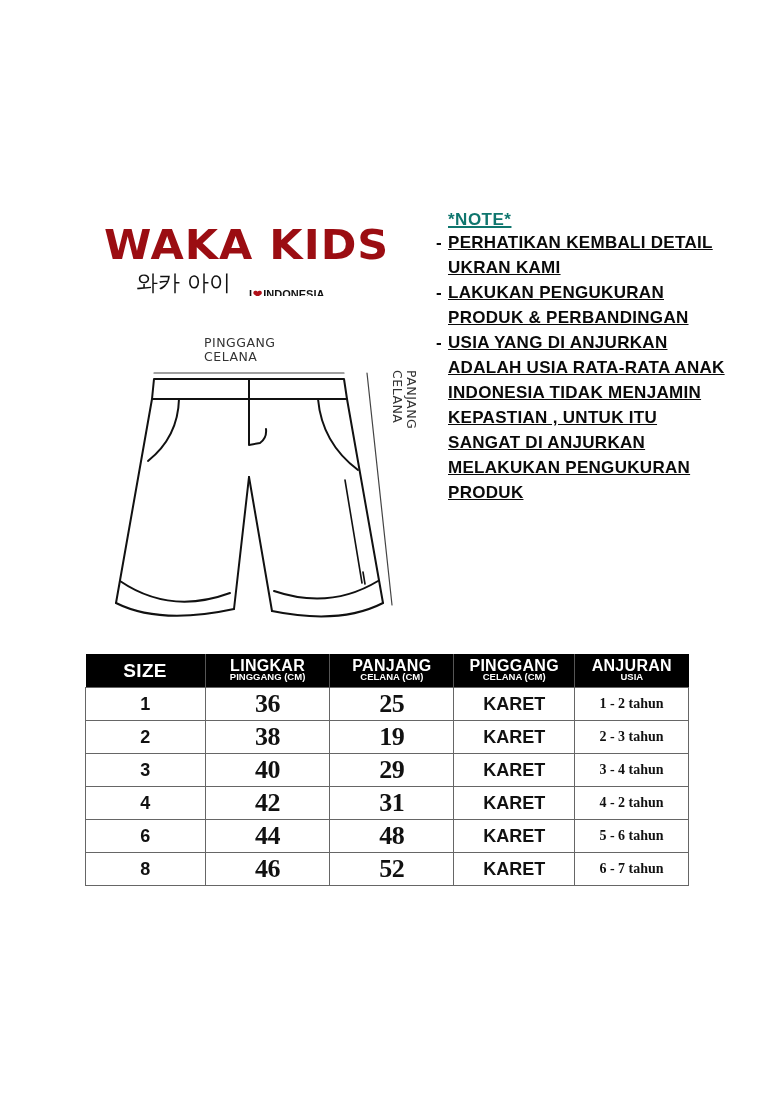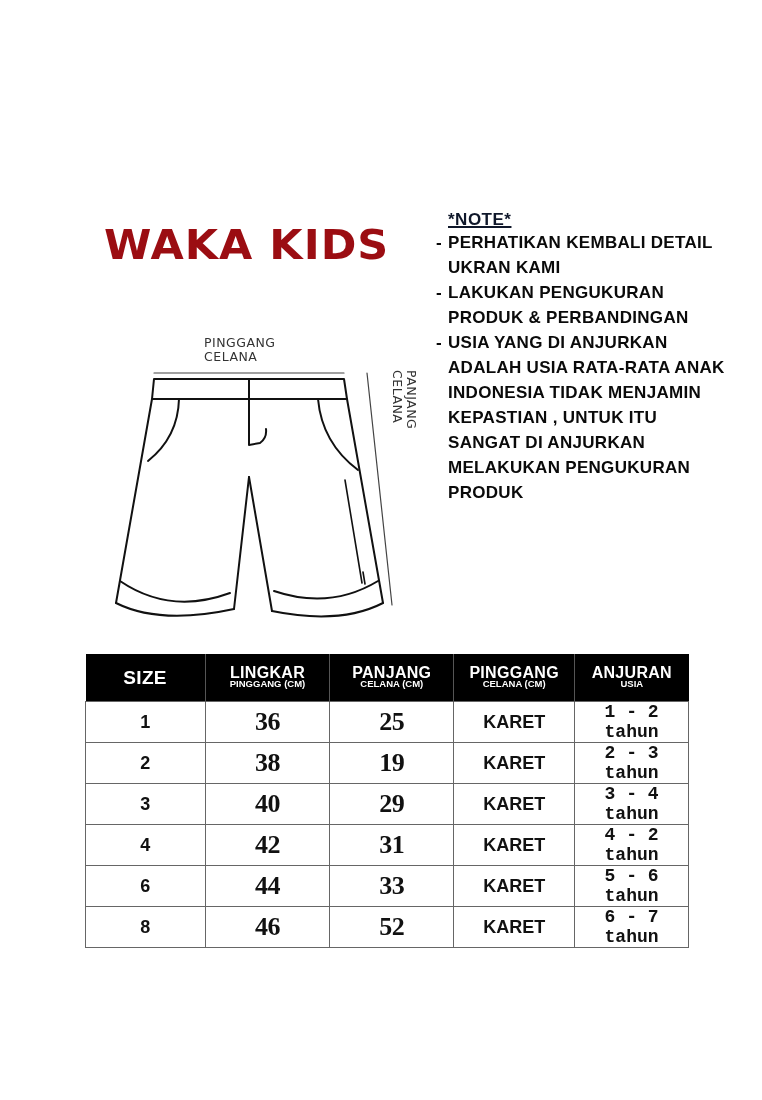--- a/index.html
+++ b/index.html
@@ -6,47 +6,55 @@
   body { width: 762px; height: 1100px; position: relative; overflow: hidden; font-family: "Liberation Sans", sans-serif; }
 
   .brand { position: absolute; left: 104px; top: 222px; }
   .brand-title { font-family: "DejaVu Sans", sans-serif; font-weight: bold; font-size: 43px; color: #9b0d12; letter-spacing: 1px; line-height: 48px; transform: scaleY(0.95); transform-origin: left top; white-space: nowrap; }
   .brand-sub { position: absolute; left: 32px; top: 48px; display: flex; align-items: flex-end; white-space: nowrap; }
   .brand-korean { font-family: "DejaVu Sans", sans-serif; font-size: 22px; color: #111; line-height: 26px; }
   .brand-love { margin-left: 18px; font-size: 11px; font-weight: bold; color: #111; height: 10px; overflow: hidden; line-height: 16px; display: flex; align-items: flex-start; }
   .heart { color: #b01018; margin: 0 1px; font-size: 11px; }
 
   .note { position: absolute; left: 436px; top: 210px; width: 320px; font-family: "Liberation Sans", sans-serif; font-weight: bold; font-size: 17px; line-height: 25px; color: #0a0a0a; }
-  .note-title { color: #0f172a; text-decoration: underline; text-decoration-thickness: 2px; margin-left: 12px; letter-spacing: 0.5px; font-size: 17px; line-height: 20px; display: block; }
+  .note-title { color: #0f766e; text-decoration: underline; text-decoration-thickness: 2px; margin-left: 12px; letter-spacing: 0.5px; font-size: 17px; line-height: 20px; display: block; }
   .note-item { display: flex; }
   .note-dash { width: 12px; flex-shrink: 0; }
-  .note-text { white-space: pre-line; letter-spacing: 0.3px; }
+  .note-text { white-space: pre-line; letter-spacing: 0.3px; text-decoration: underline; }
 
   .diagram { position: absolute; left: 100px; top: 325px; width: 330px; height: 320px; }
   .lbl { position: absolute; font-family: "DejaVu Sans", sans-serif; font-size: 12.5px; color: #333; line-height: 14px; letter-spacing: 0.5px; }
   .lbl-waist { left: 104px; top: 11px; }
   .lbl-length { left: 312px; top: 45px; transform: rotate(90deg); transform-origin: left top; width: 70px; left: 318px; }
 
   table.size { position: absolute; left: 85px; top: 654px; border-collapse: collapse; width: 604px; }
-  table.size th { background: #000; color: #fff; height: 33px; padding: 7px; border-left: 1px solid #555; font-family: "Liberation Sans", sans-serif; font-weight: bold; text-align: center; vertical-align: middle; }
+  table.size th { background: #000; color: #fff; height: 33px; padding: 0; border-left: 1px solid #555; font-family: "Liberation Sans", sans-serif; font-weight: bold; text-align: center; vertical-align: middle; }
   table.size th:first-child { border-left: none; }
   .th-main { display: block; font-size: 16px; line-height: 13px; letter-spacing: 0.3px; }
   .th-sub { display: block; font-size: 9.5px; line-height: 10px; }
   .th-big { font-size: 19px; }
   table.size td { border: 1px solid #666; height: 32px; padding: 0; text-align: center; vertical-align: middle; font-weight: bold; color: #111; }
   .c-size { font-family: "Liberation Sans", sans-serif; font-size: 18px; }
   .c-num { font-family: "Liberation Serif", serif; font-size: 26px; letter-spacing: -0.5px; }
   .c-karet { font-family: "Liberation Sans", sans-serif; font-size: 18px; }
-  .c-age { font-family: Liberation Mono, monospace; font-size: 18px; }
+  .c-age { font-family: Liberation Serif, serif; font-size: 14px; }
 </style>
 </head>
 <body>
 
 <div class="brand">
   <div class="brand-title">WAKA KIDS</div>
+  <div class="brand-sub">
+    <span class="brand-korean">와카 아이</span>
+    <span class="brand-love">
+      <span>I</span>
+      <span class="heart">❤</span>
+      <span>INDONESIA</span>
+    </span>
+  </div>
 </div>
 
 <div class="note">
   <span class="note-title">*NOTE*</span>
   <div class="note-item">
     <span class="note-dash">-</span>
     <span class="note-text">PERHATIKAN KEMBALI DETAIL
 UKRAN KAMI</span>
   </div>
   <div class="note-item">
@@ -163,21 +171,21 @@
     <tr>
       <td class="c-size">4</td>
       <td class="c-num">42</td>
       <td class="c-num">31</td>
       <td class="c-karet">KARET</td>
       <td class="c-age">4 - 2 tahun</td>
     </tr>
     <tr>
       <td class="c-size">6</td>
       <td class="c-num">44</td>
-      <td class="c-num">33</td>
+      <td class="c-num">48</td>
       <td class="c-karet">KARET</td>
       <td class="c-age">5 - 6 tahun</td>
     </tr>
     <tr>
       <td class="c-size">8</td>
       <td class="c-num">46</td>
       <td class="c-num">52</td>
       <td class="c-karet">KARET</td>
       <td class="c-age">6 - 7 tahun</td>
     </tr>

